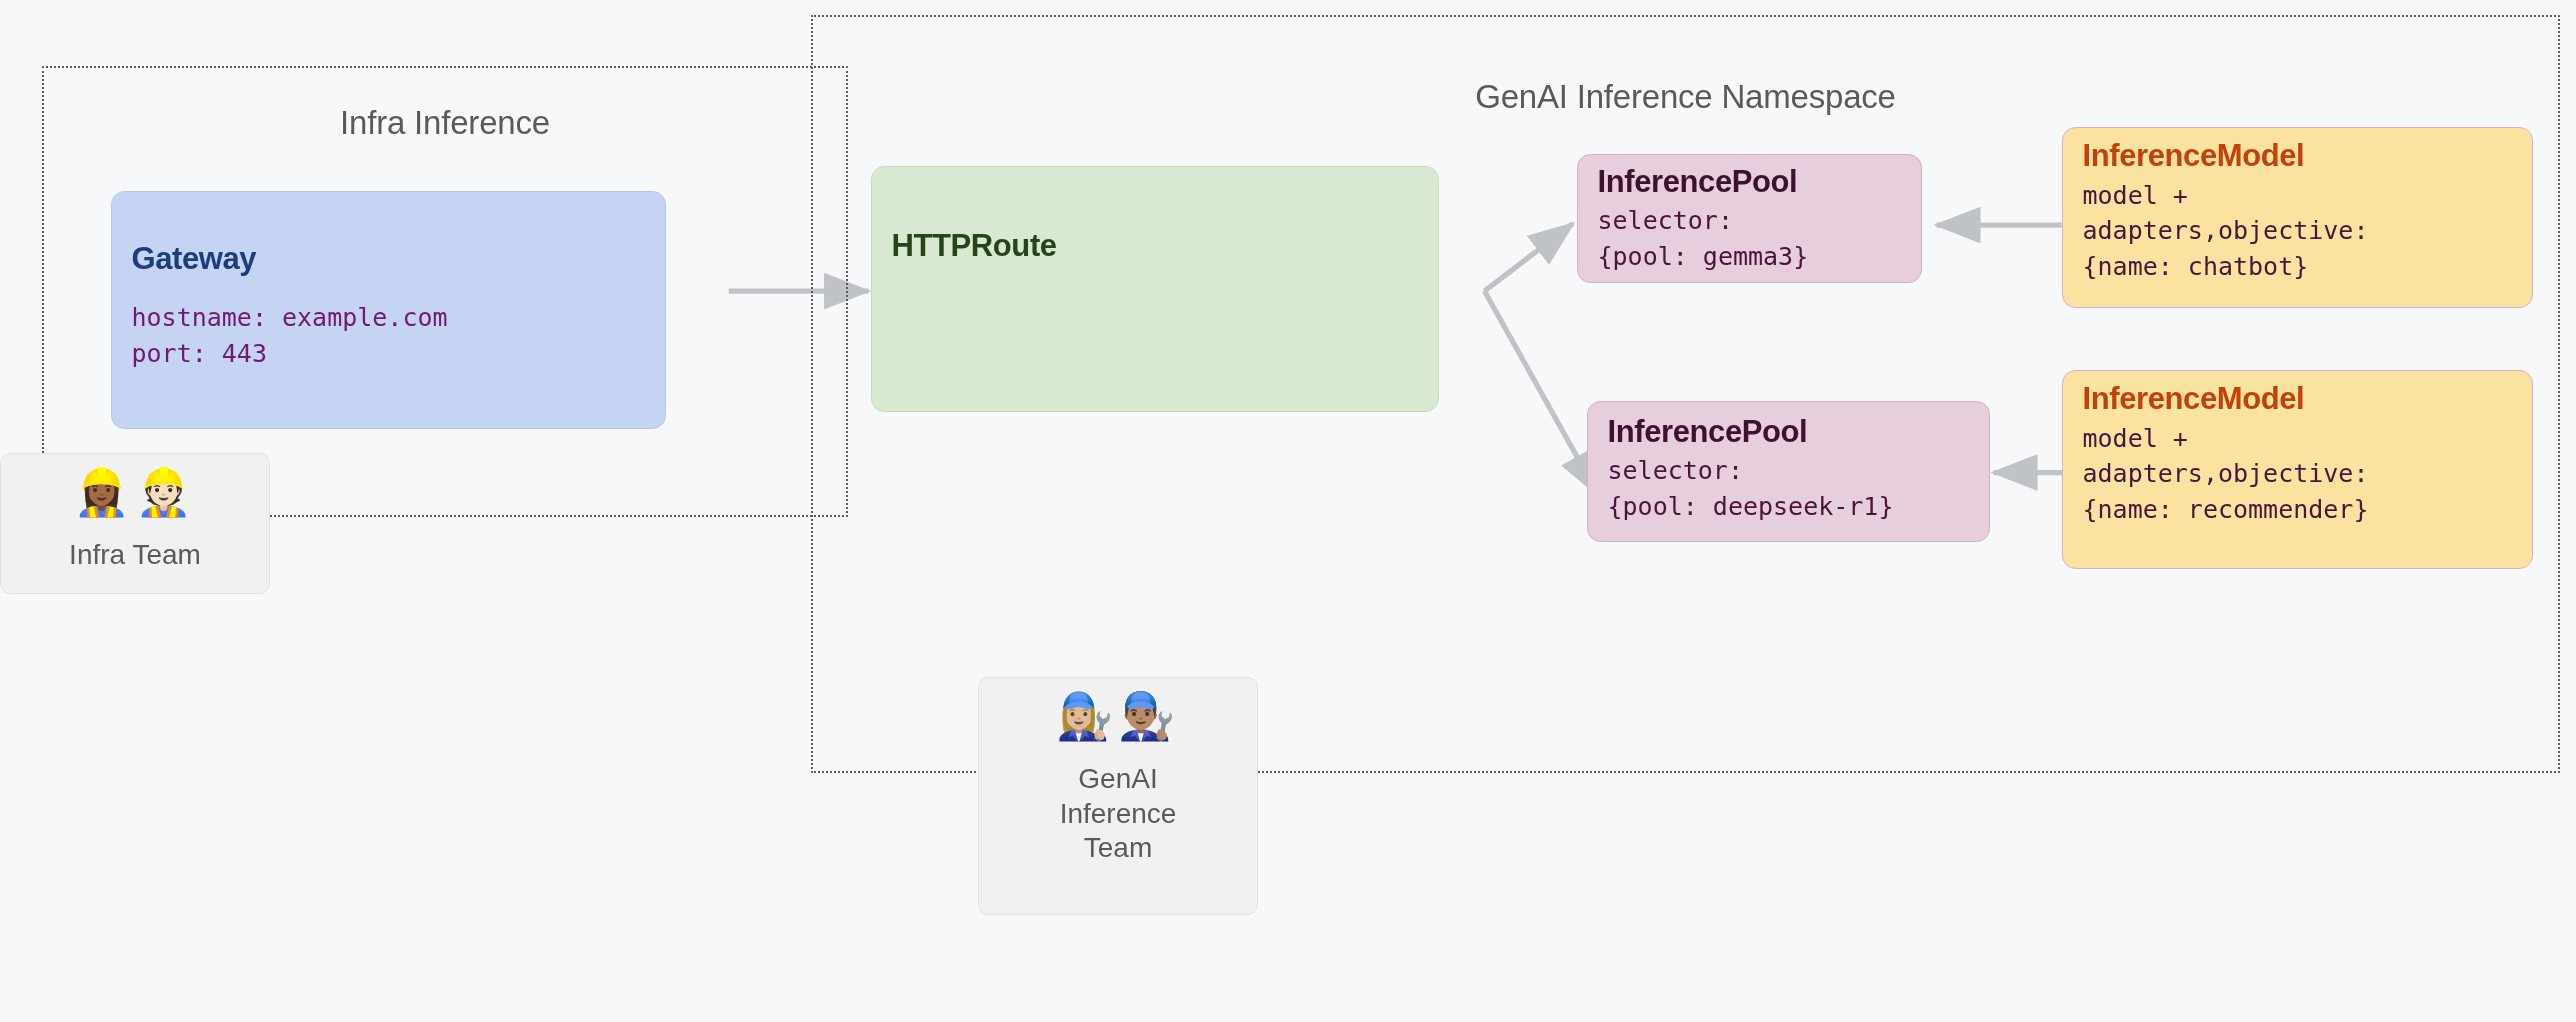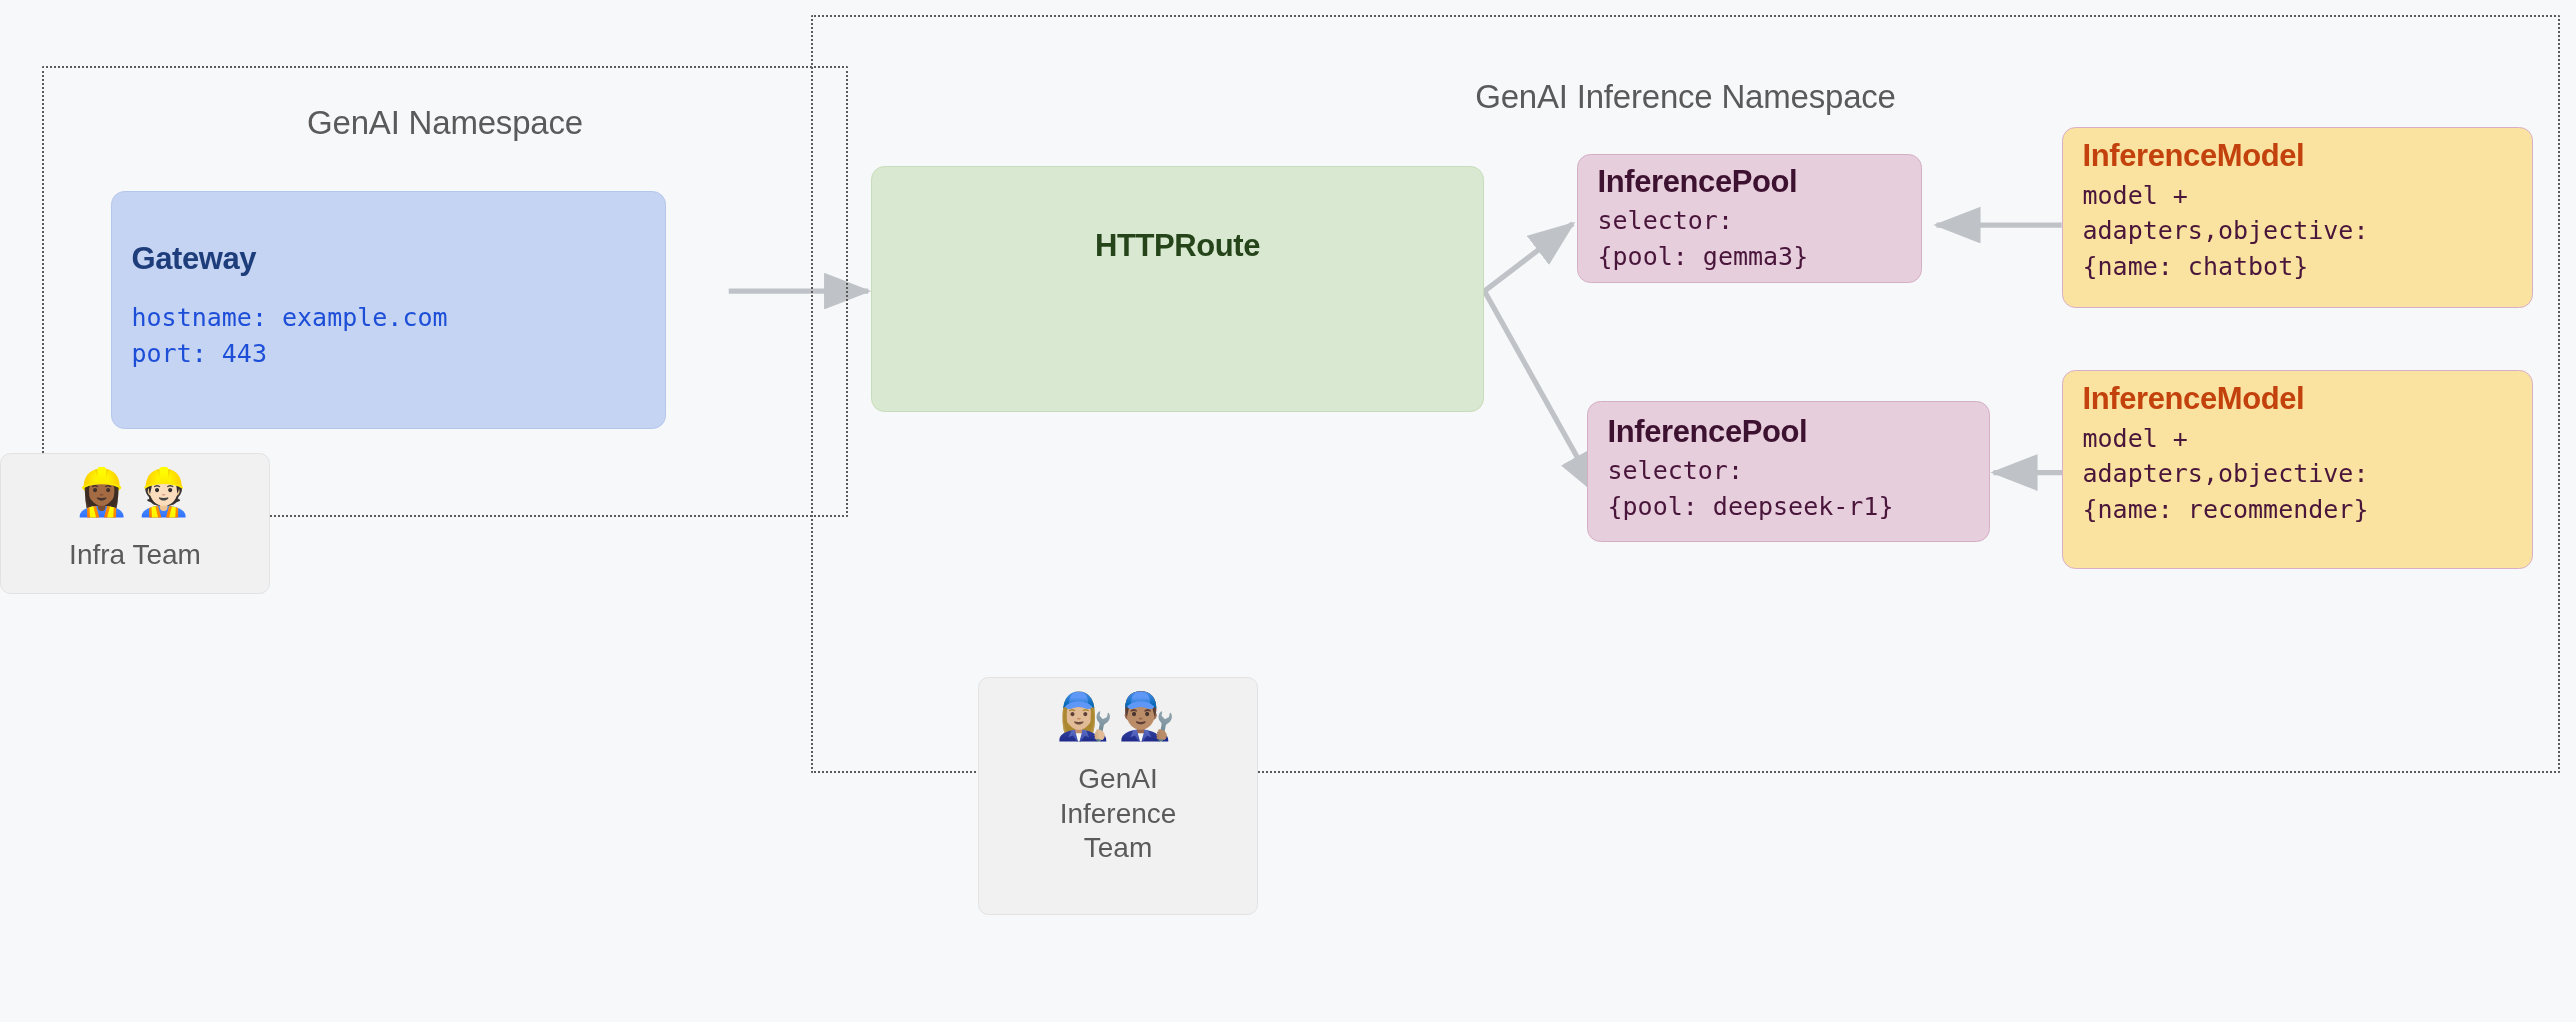--- a/index.html
+++ b/index.html
@@ -56,21 +56,21 @@
     font-size: 25px;
     line-height: 1.42;
     white-space: pre;
   }
 
   .box-gateway {
     background: #c5d4f2;
     border: 1.5px solid #b4c6ea;
   }
   .box-gateway .title { color: #1e3d7b; }
-  .box-gateway .code  { color: #1d4ed8; margin-top: 23px; }
+  .box-gateway .code  { color: #701a75; margin-top: 23px; }
 
   .box-httproute {
     background: #d9e8d0;
     border: 1.5px solid #c7ddba;
   }
   .box-httproute .title { color: #25441a; }
   .box-httproute .code  { color: #2c4d1e; }
 
   .box-pool {
     background: #e7cedd;
@@ -142,39 +142,39 @@
     <line x1="1980" y1="388" x2="2098" y2="298" stroke="#bfc3c7" stroke-width="7" marker-end="url(#arrowhead)"></line>
 
     <line x1="1980" y1="388" x2="2132" y2="660" stroke="#bfc3c7" stroke-width="7" marker-end="url(#arrowhead)"></line>
 
     <line x1="2750" y1="300" x2="2583" y2="300" stroke="#bfc3c7" stroke-width="7" marker-end="url(#arrowhead)"></line>
 
     <line x1="2752" y1="630" x2="2659" y2="630" stroke="#bfc3c7" stroke-width="7" marker-end="url(#arrowhead)"></line>
   </svg>
 
   <div class="namespace" style="left:42px; top:66px; width:802px; height:447px;">
-    <div class="namespace-title" style="top:36px;">GenAI Namespace</div>
+    <div class="namespace-title" style="top:36px;">Infra Inference</div>
   </div>
 
   <div class="box box-gateway" style="left:111px; top:191px; width:555px; height:238px;">
     <div class="title" style="margin-top:34px;">Gateway</div>
     <div class="code">hostname: example.com
 port: 443</div>
   </div>
 
   <div class="team-card" style="left:0px; top:453px; width:270px; height:141px;">
     <div class="team-emoji">👷🏾‍♀️👷🏻</div>
     <div class="team-label">Infra Team</div>
   </div>
 
   <div class="namespace" style="left:811px; top:15px; width:1745px; height:754px;">
     <div class="namespace-title" style="top:61px;">GenAI Inference Namespace</div>
   </div>
 
-  <div class="box box-httproute" style="left:871px; top:166px; width:613px; height:246px;text-align:center;">
+  <div class="box box-httproute" style="left:871px; top:166px; width:568px; height:246px;">
     <div class="title" style="margin-top:46px;">HTTPRoute</div>
   </div>
 
   <div class="box box-pool" style="left:1577px; top:154px; width:345px; height:129px; padding-top:7.5px;">
     <div class="title">InferencePool</div>
     <div class="code">selector:
 {pool: gemma3}</div>
   </div>
 
   <div class="box box-pool" style="left:1587px; top:401px; width:403px; height:141px; padding-top:10.5px;">

